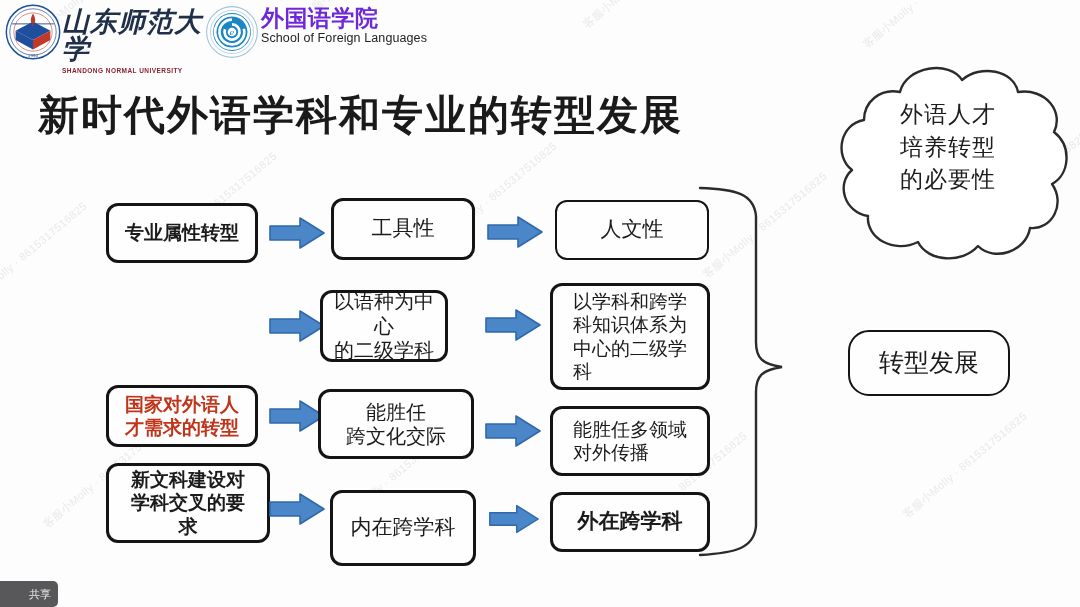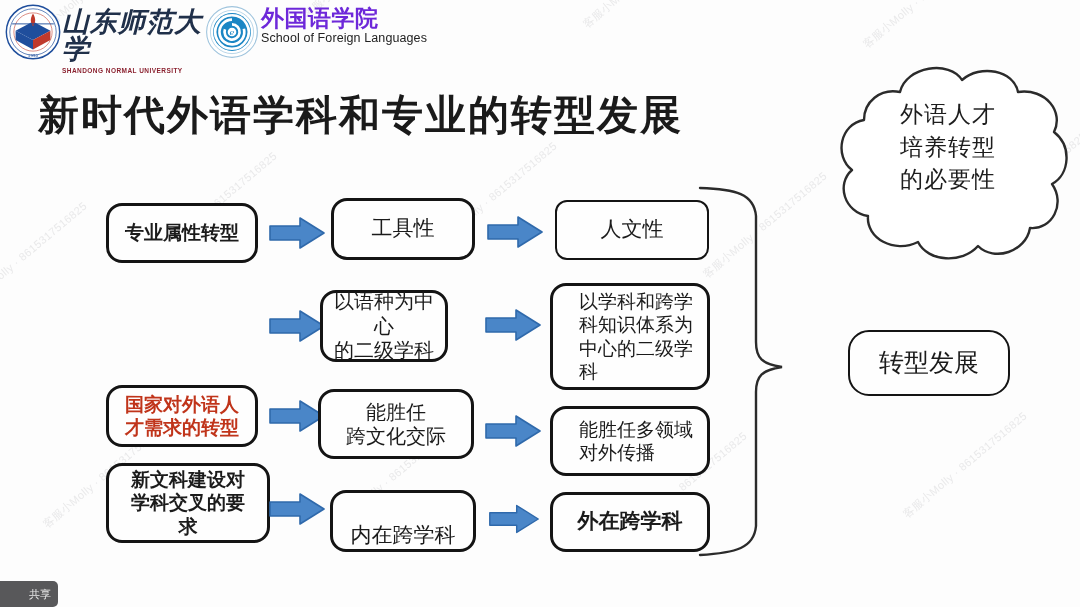--- a/index.html
+++ b/index.html
@@ -71,24 +71,24 @@
     background:#fefefe;
     border:2px solid #141414;
     border-radius:12px;
     display:flex;align-items:center;justify-content:center;
     font-family:"DejaVu Sans",sans-serif;
     color:#1b1b1b;
     text-align:center;
     line-height:1.22;
     z-index:2;
   }
-  .box.thick{border-width:3.2px;border-radius:16px;}
+  .box.thick{border-width:3.2px;}
   .box .txt{padding:0 6px;white-space:pre-line;}
   .box.bold .txt{font-weight:700;}
-  .box.left .txt{text-align:left;width:100%;padding-left:26px;}
+  .box.left .txt{text-align:left;width:100%;padding-left:20px;}
   .box.red .txt{color:#c0341a;}
 
   
   .arrow{position:absolute;z-index:2;}
 
   
   .cloud{position:absolute;z-index:2;}
   .cloud-text{
     position:absolute;z-index:3;
     font-family:"DejaVu Sans",sans-serif;
@@ -263,21 +263,21 @@
   </div>
 
   <div class="box thick bold" style="left:106px;top:463px;width:164px;height:80px;font-size:19px;">
     <span class="txt">新文科建设对
 学科交叉的要
 求</span>
   </div>
   <svg class="arrow" style="left:268px;top:492px;width:58px;height:34px;" viewBox="0 0 58 34">
     <polygon points="2,10 32,10 32,2 56,17 32,32 32,24 2,24" fill="#4a86c8" stroke="#2f69ab" stroke-width="1.6" stroke-linejoin="round"></polygon>
   </svg>
-  <div class="box thick" style="left:330px;top:490px;width:146px;height:62px;font-size:21px;align-items:flex-end;">
+  <div class="box thick" style="left:330px;top:490px;width:146px;height:76px;font-size:21px;">
     <span class="txt">内在跨学科</span>
   </div>
   <svg class="arrow" style="left:488px;top:503px;width:52px;height:32px;" viewBox="0 0 58 34">
     <polygon points="2,10 32,10 32,2 56,17 32,32 32,24 2,24" fill="#4a86c8" stroke="#2f69ab" stroke-width="1.6" stroke-linejoin="round"></polygon>
   </svg>
   <div class="box thick" style="left:550px;top:492px;width:160px;height:60px;font-size:21px;font-weight:bold;">
     <span class="txt">外在跨学科</span>
   </div>
 
   <div class="share-tab">

